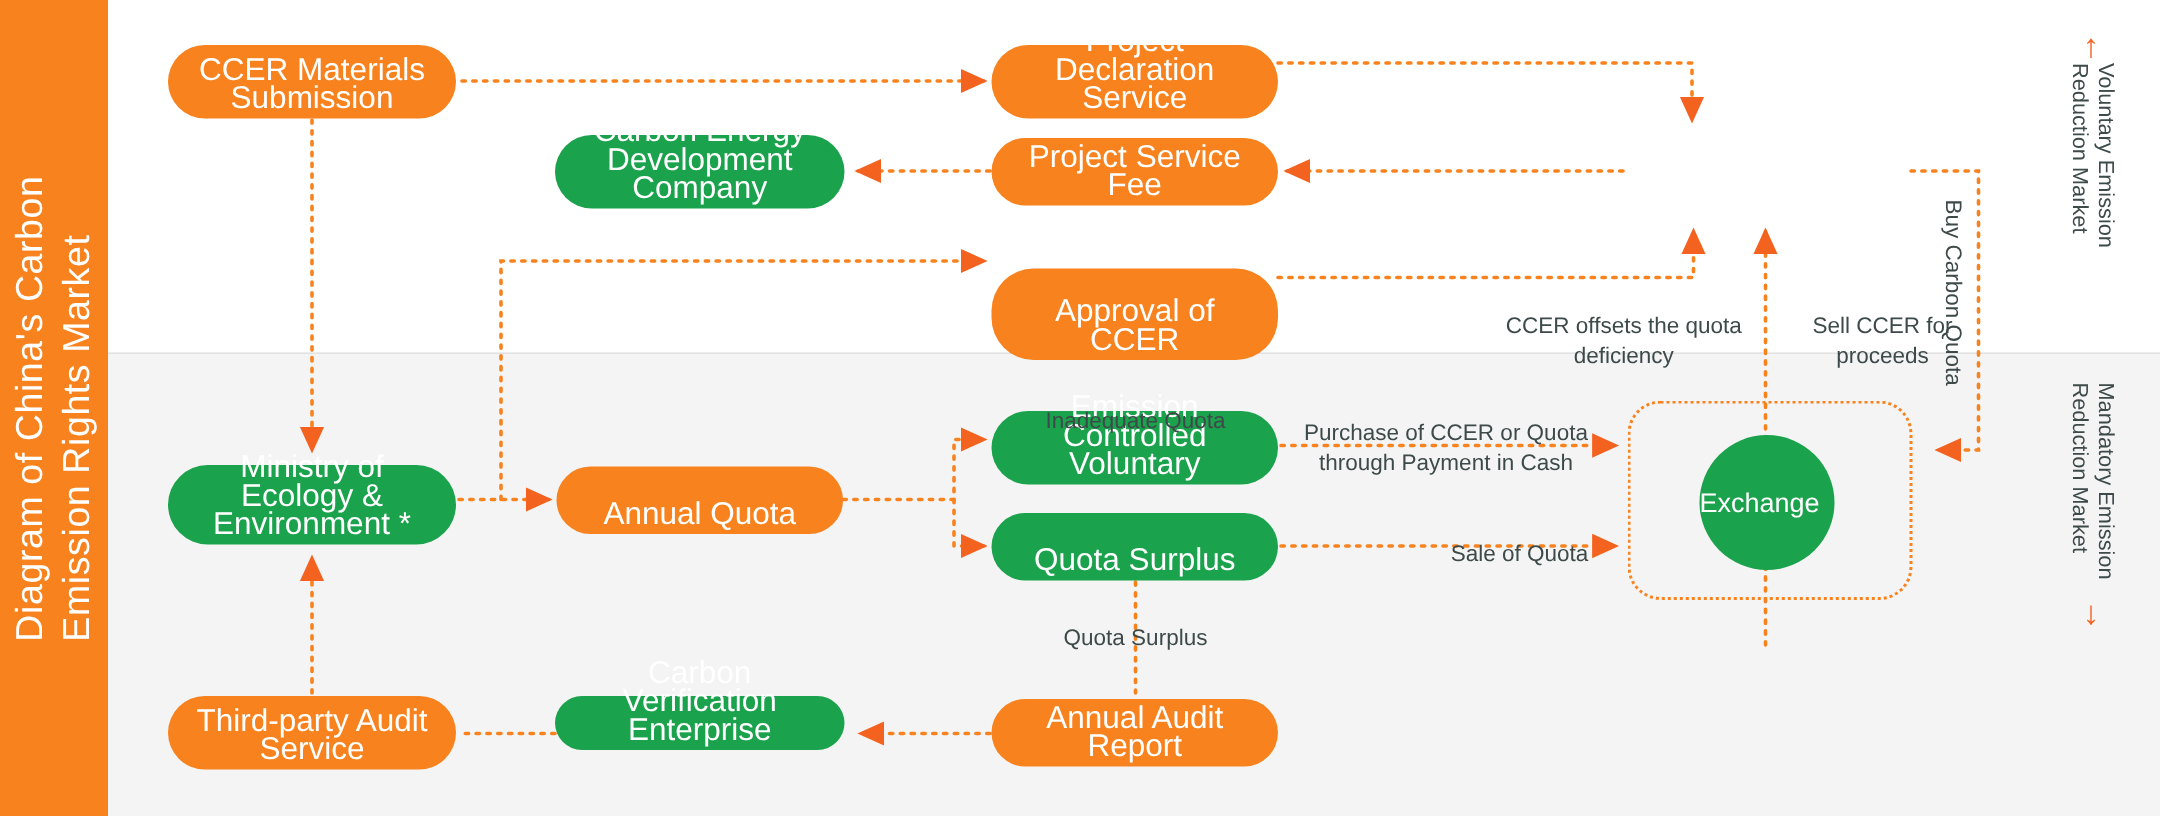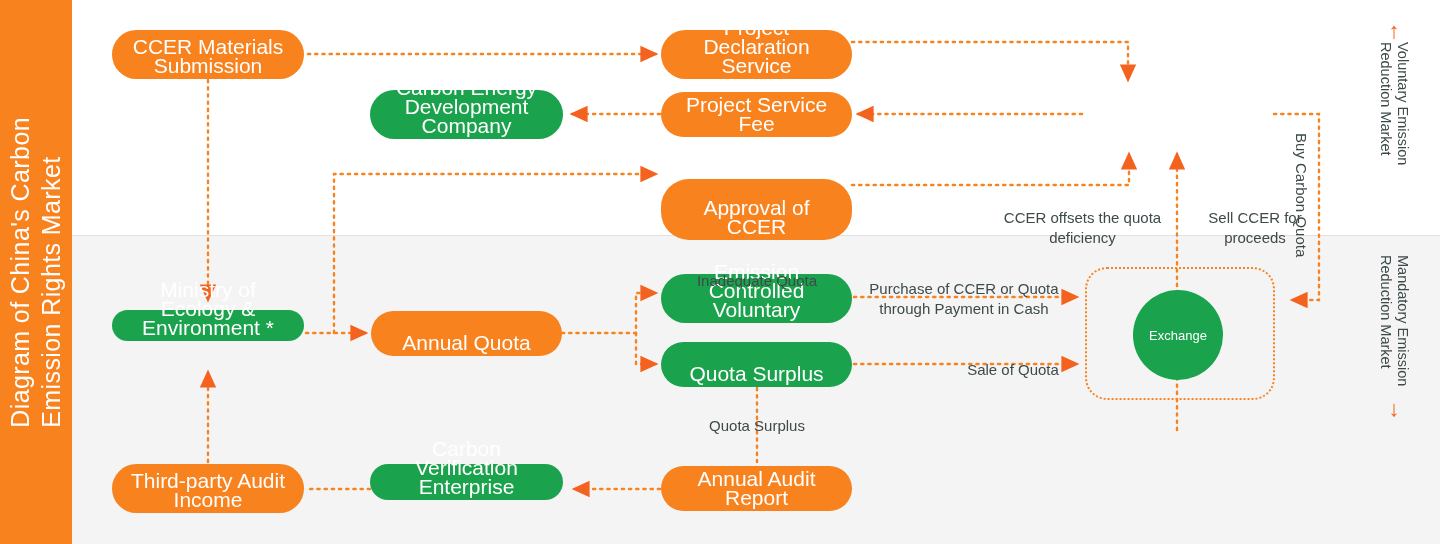--- a/index.html
+++ b/index.html
@@ -70,22 +70,22 @@
   .exchange-box {
     position: absolute;
     border: 2px dotted #f7821e;
     border-radius: 22px;
     z-index: 2;
   }
   .exchange-circle {
     position: absolute;
     background: #1ba24c;
     border-radius: 50%;
-    display: flex; align-items: center; justify-content: center;
-    color: #fff; font-size: 13px;
+    display: flex; align-items: center; justify-content: flex-start;
+    color: #fff; font-size: 18px;
     z-index: 3;
   }
 
   
   .lbl {
     position: absolute;
     color: #3e4a4a;
     font-size: 15px;
     line-height: 20px;
     text-align: center;
@@ -203,21 +203,21 @@
 
   <div class="lbl" style="left:1190px; top:188px; width:130px;">
     <span>Sell CCER for
 proceeds</span>
   </div>
 
   <div class="lbl" style="left:1311px; top:133px; width:20px; writing-mode:vertical-rl; text-align:left;">
     <span>Buy Carbon Quota</span>
   </div>
 
-  <div class="node green" style="left:112px; top:310px; width:192px; height:31px;">
+  <div class="node green" style="left:112px; top:310px; width:192px; height:53px;">
     <span>Ministry of
 Ecology &amp; Environment *</span>
   </div>
 
   <div class="node orange" style="left:371px; top:311px; width:191px; height:45px;">
     <span>Annual Quota</span>
   </div>
 
   <div class="lbl" style="left:657px; top:251px; width:200px;">
     <span>Inadequate Quota</span>
@@ -247,21 +247,21 @@
 
 
   <div class="exchange-box" style="left:1085px; top:267px; width:190px; height:133px;"></div>
 
   <div class="exchange-circle" style="left:1133px; top:290px; width:90px; height:90px;">
     <span>Exchange</span>
   </div>
 
   <div class="node orange" style="left:112px; top:464px; width:192px; height:49px;">
     <span>Third-party Audit
-Income</span>
+Service</span>
   </div>
 
   <div class="node green" style="left:370px; top:464px; width:193px; height:36px;">
     <span>Carbon Verification
 Enterprise</span>
   </div>
 
   <div class="node orange" style="left:661px; top:466px; width:191px; height:45px;">
     <span>Annual Audit Report</span>
   </div>

